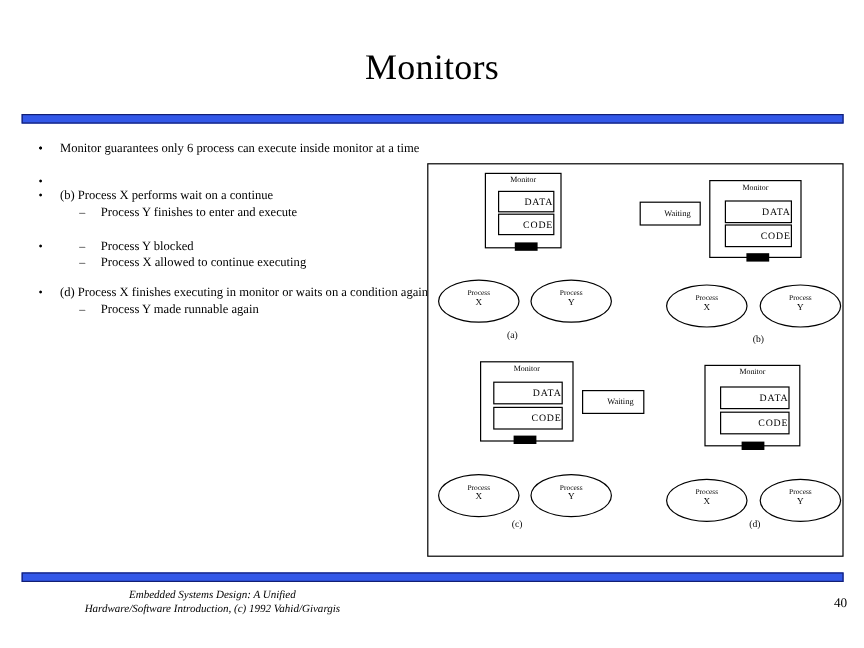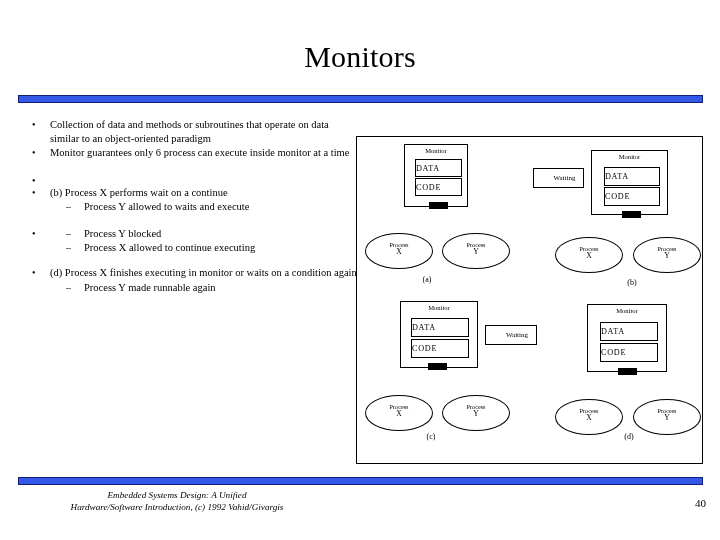--- a/index.html
+++ b/index.html
@@ -81,21 +81,21 @@
     position:absolute; left:0; top:2px; width:100%;
     text-align:center;
     font-size:6.6px; line-height:8px;
     color:#000;
   }
   .inner-box {
     position:absolute;
     border:1px solid #000;
     box-sizing:border-box;
     background:#fff;
-    text-align:left;
+    text-align:right;
     font-size:8.2px;
     color:#000;
     letter-spacing:0.7px;
   }
   .inner-box > span { display:block; }
   .connector {
     position:absolute;
     background:#000;
   }
 
@@ -151,21 +151,20 @@
 
   <div class="title">Monitors</div>
 
   <div class="bluebar top"></div>
   <div class="bluebar bottom"></div>
 
   <div class="bullets">
 
     <div class="b1">
       <span class="mk">•</span>
-      <span>Collection of data and methods or subroutines that operate on data similar to an object-oriented paradigm</span>
     </div>
 
     <div class="b1">
       <span class="mk">•</span>
       <span>Monitor guarantees only 6 process can execute inside monitor at a time</span>
     </div>
 
     <div class="sp-13"></div>
 
     <div class="b1">
@@ -174,21 +173,21 @@
 
     <div class="sp-12"></div>
 
     <div class="b1">
       <span class="mk">•</span>
       <span>(b) Process X performs wait on a continue</span>
     </div>
 
     <div class="b2">
       <span class="mk">–</span>
-      <span>Process Y allowed to waits and execute</span>
+      <span>Process Y finishes to enter and execute</span>
     </div>
 
     <div class="sp-13"></div>
 
     <div class="b1">
       <span class="mk">•</span>
     </div>
 
     <div class="b2">
       <span class="mk">–</span>

